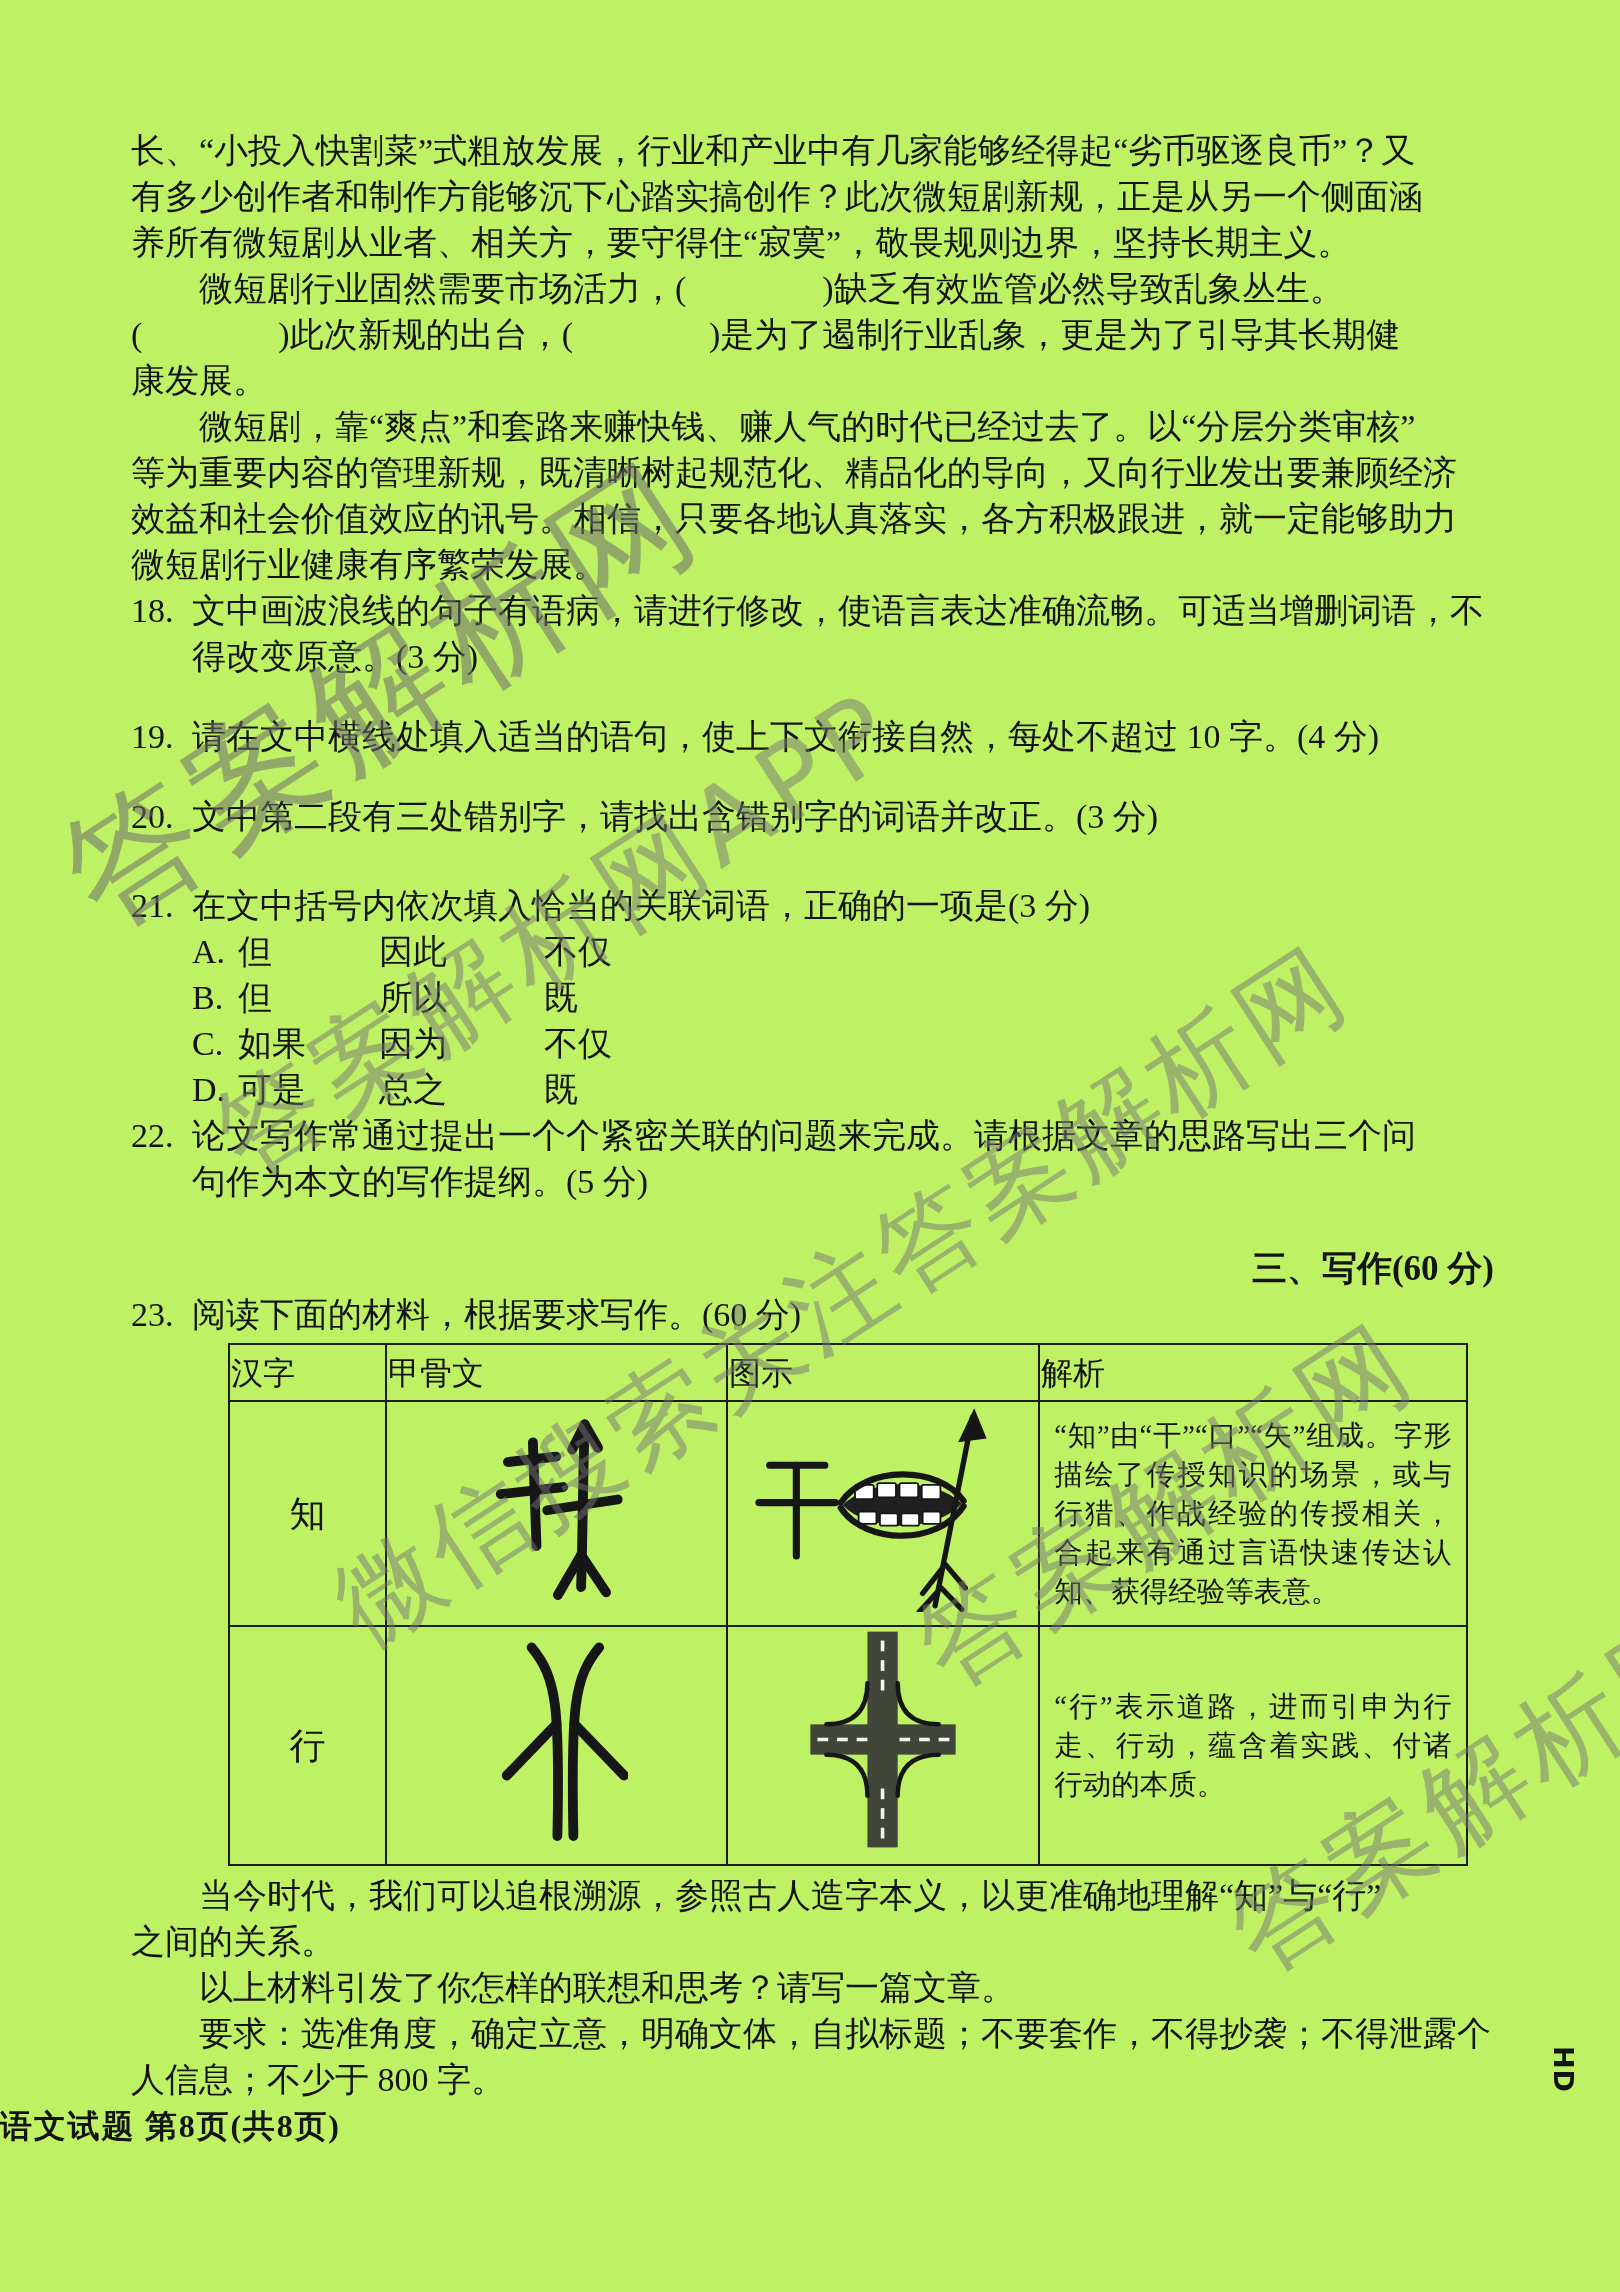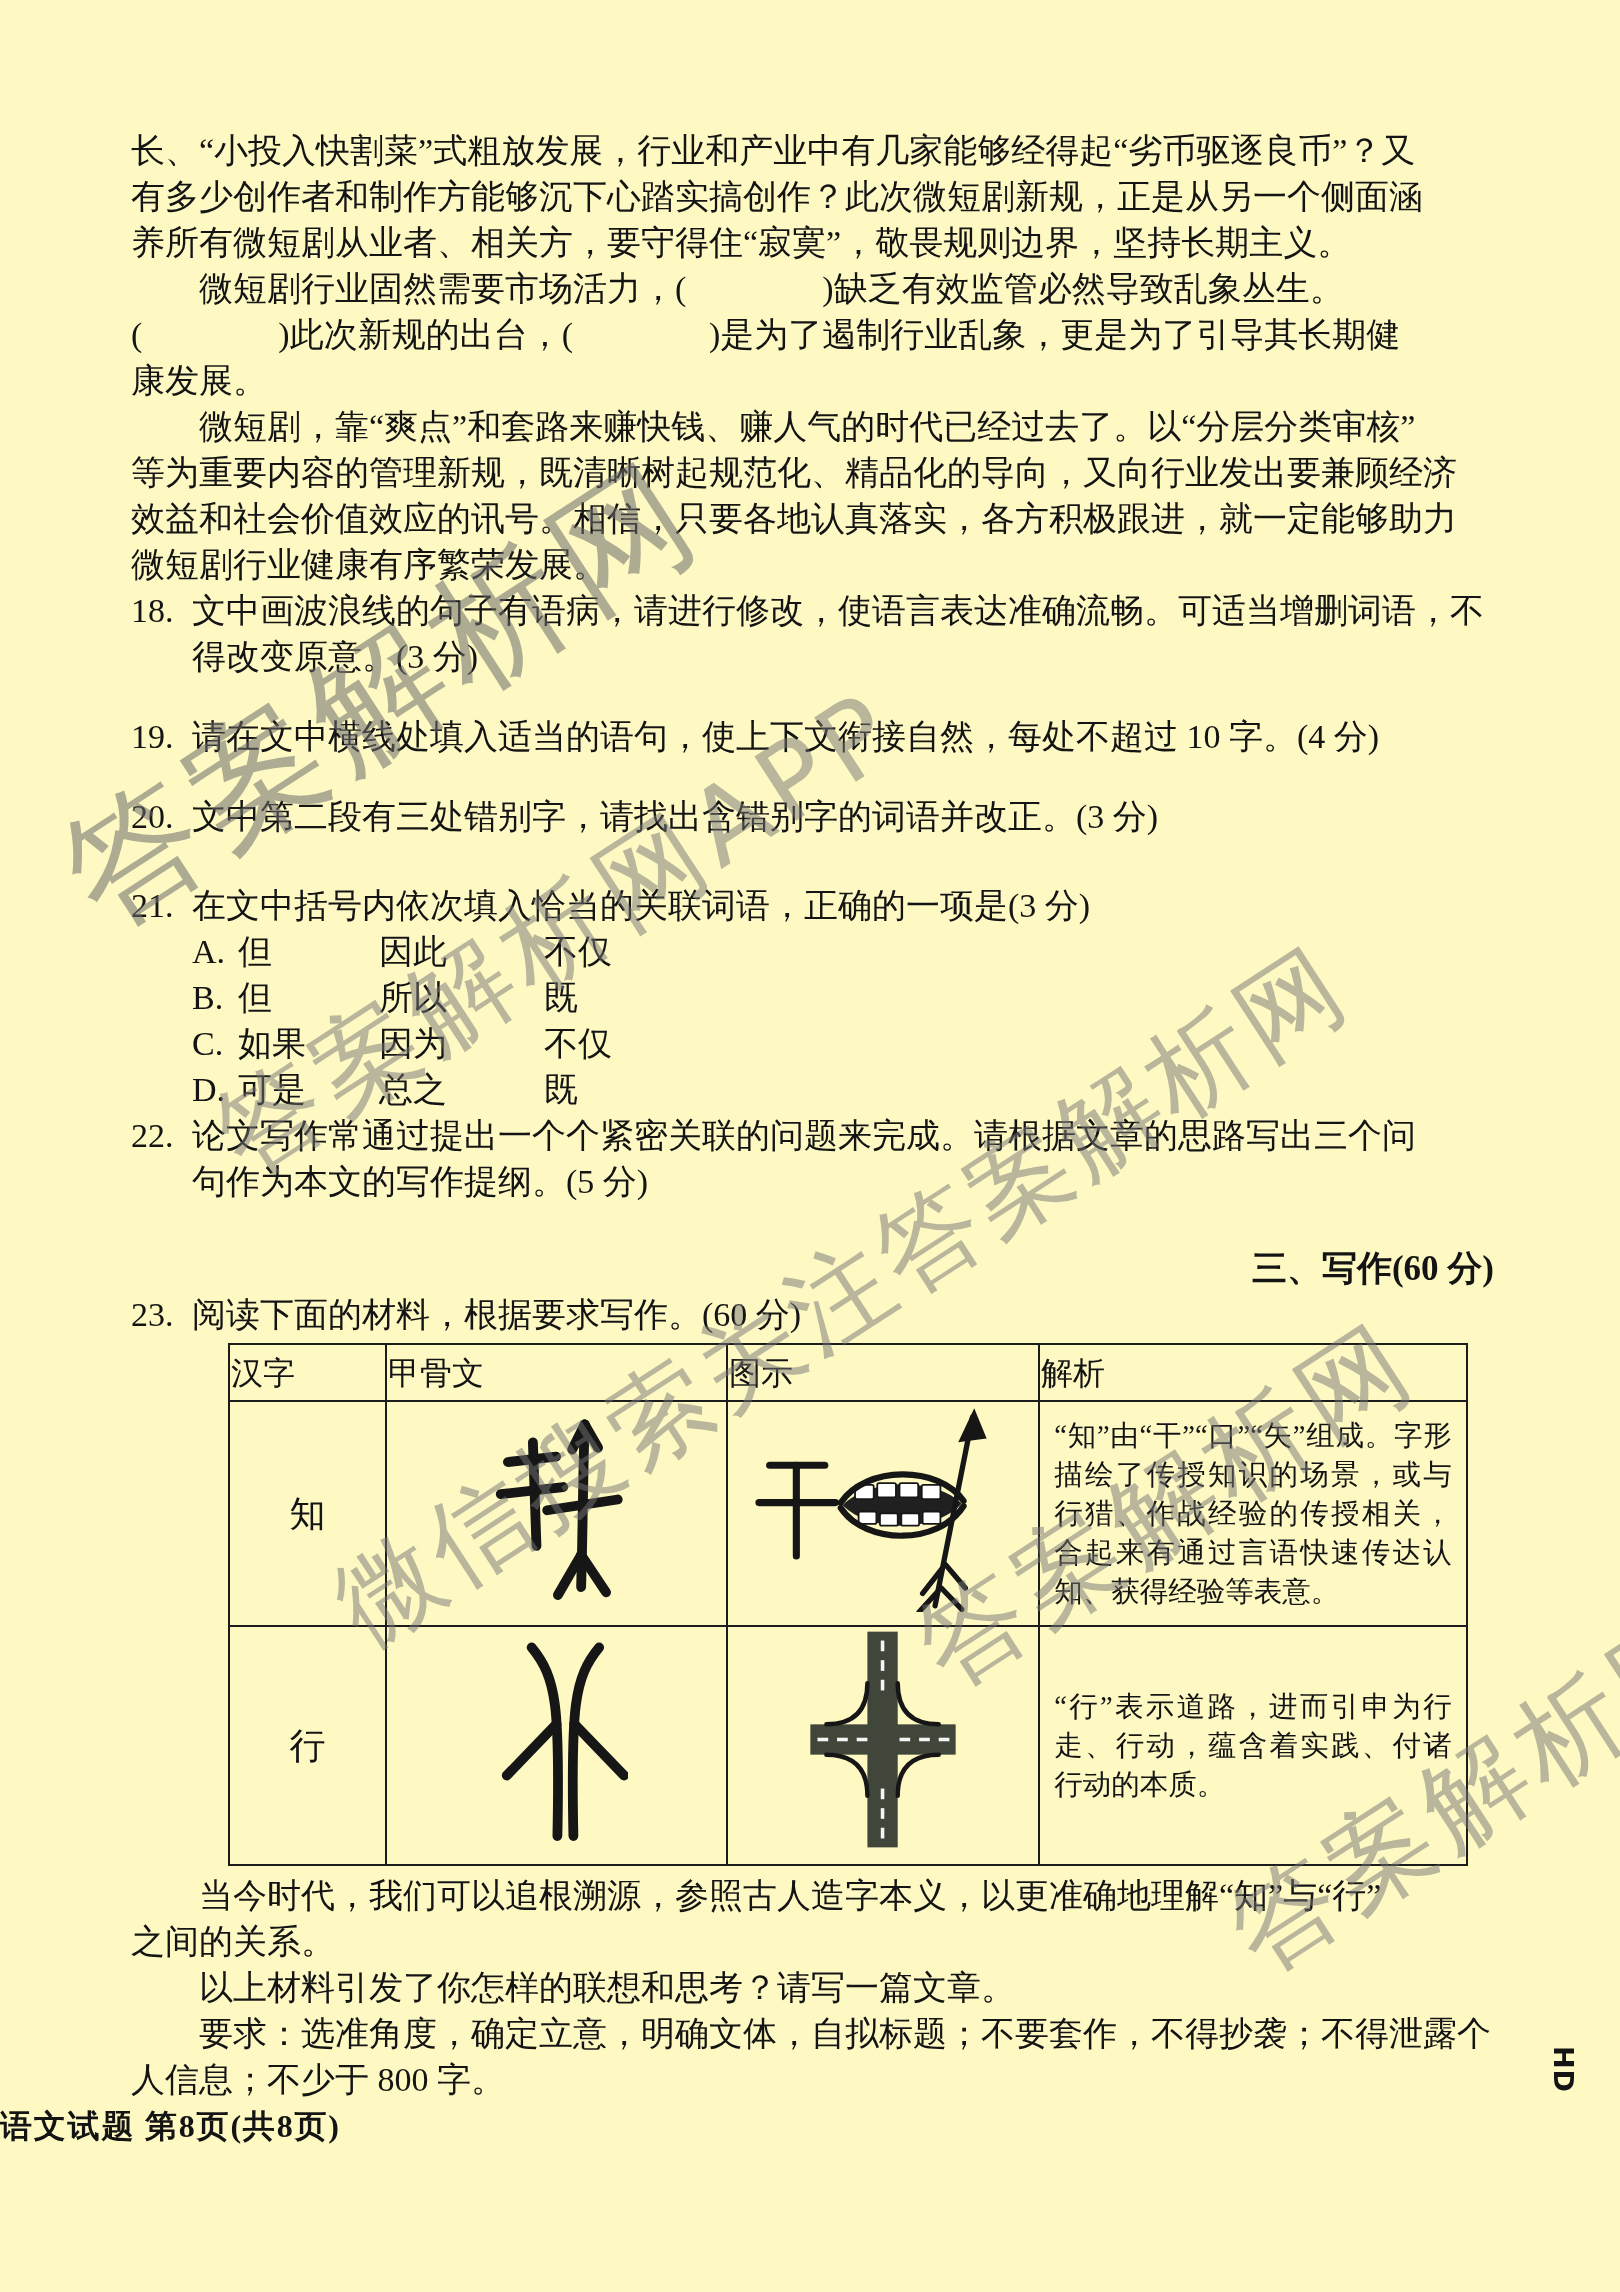--- a/index.html
+++ b/index.html
@@ -1,18 +1,18 @@
 <!DOCTYPE html>
 <html style="font-size:14.3px"><head>
 <meta charset="utf-8">
 <style>
   html,body{margin:0;padding:0;}
   body{background:#e8e8e8;}
   .page{
-    position:relative;width:1620px;height:2293px;background:#fef9c3;
+    position:relative;width:1620px;height:2293px;background:#bef264;
     overflow:hidden;color:#141414;
     font-family:"Liberation Serif","DejaVu Serif",serif;
   }
   .content{position:absolute;left:131px;top:128px;width:1363px;font-size:34px;line-height:46px;}
   .lines{white-space:pre-line;}
   .para{margin:0;}
   .q{position:relative;padding-left:61px;}
   .qnum{position:absolute;left:0;top:0;}
   #q19{margin-top:34px;}
   #q20{margin-top:34px;}

